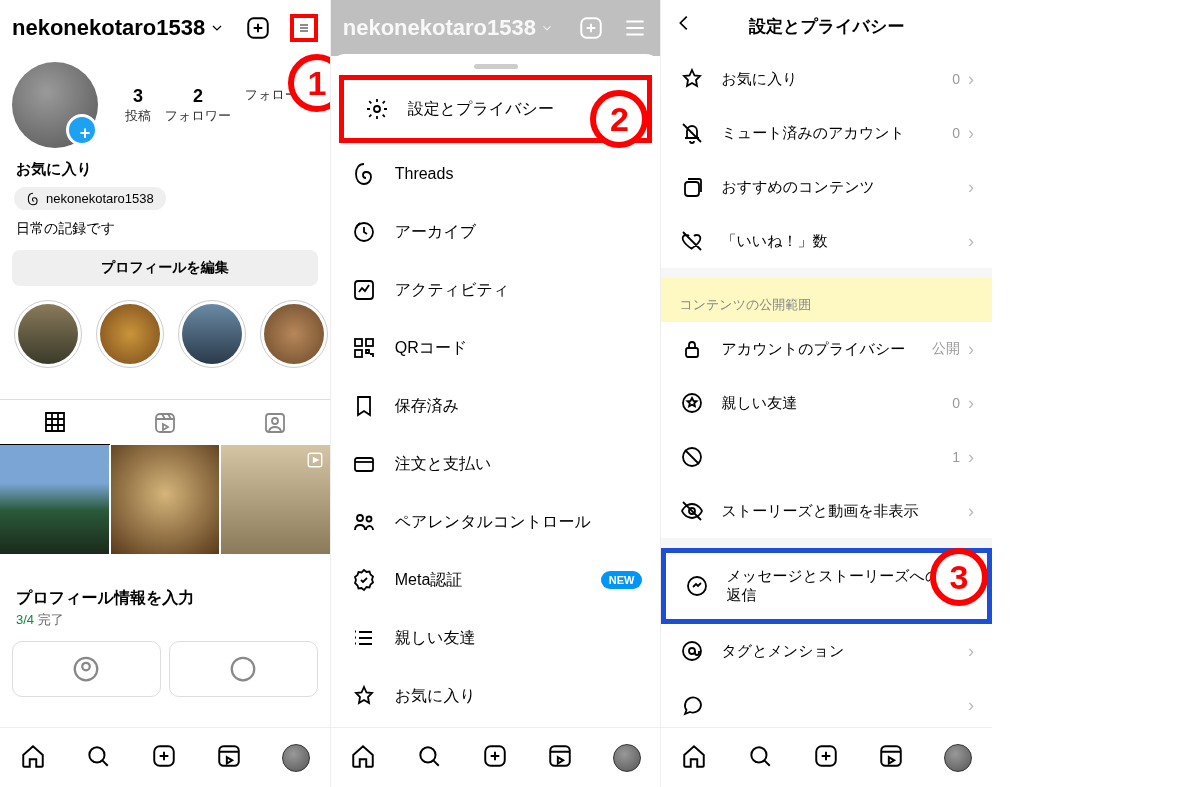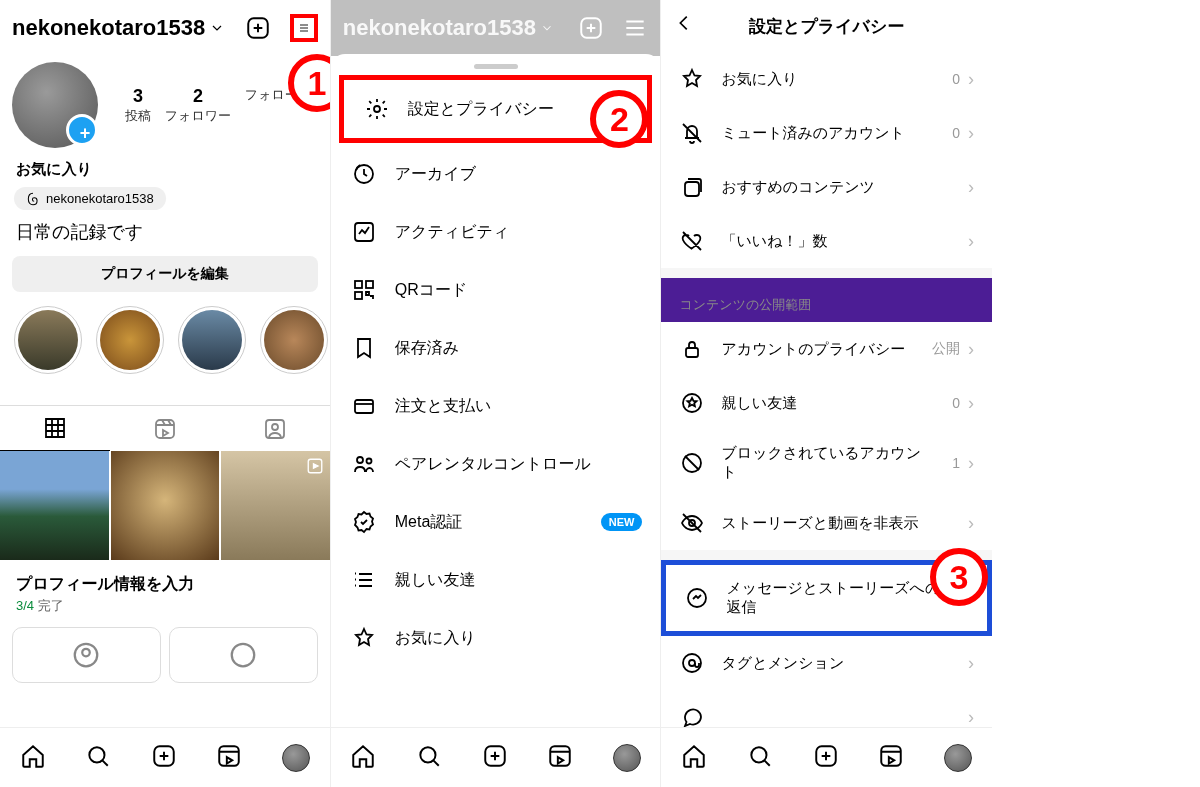--- a/index.html
+++ b/index.html
@@ -19,42 +19,42 @@
   .avatar-lg { width: 86px; height: 86px; border-radius: 50%; background: radial-gradient(circle at 40% 35%, #9a9a9a, #555); position: relative; margin-right: 20px; flex-shrink:0; }
   .avatar-lg::after { content:""; position:absolute; bottom:2px; right:0; width:26px; height:26px; background:#1da1f2; border:3px solid #fff; border-radius:50%; }
   .avatar-plus { position:absolute; bottom:4px; right:2px; color:#fff; font-size:18px; font-weight:bold; z-index:2; line-height:22px; width:22px; text-align:center; }
   .stats { display: flex; flex: 1; justify-content: space-around; }
   .stat { text-align: center; }
   .stat-num { font-size: 18px; font-weight: 600; }
   .stat-label { font-size: 13px; color: #333; }
 
   .p1-name { font-size: 15px; font-weight: 600; padding: 2px 16px; }
   .threads-pill { display: inline-flex; align-items:center; gap:6px; background: #efefef; border-radius: 14px; padding: 4px 12px; margin: 6px 14px; font-size: 13px; }
-  .p1-bio { font-size: 18px; padding: 4px 16px 12px; }
+  .p1-bio { font-size: 14px; padding: 4px 16px 12px; }
 
   .p1-btns { display: flex; padding: 0 12px 14px; }
   .p1-btn { flex: 1; background: #efefef; border-radius: 8px; padding: 9px 0; text-align: center; font-size: 14px; font-weight: 600; }
 
   .highlights { display: flex; gap: 14px; padding: 0 14px 10px; overflow:hidden; align-items:flex-start; }
   .hl { width: 68px; flex-shrink:0; }
   .hl-ring { width: 68px; height: 68px; border-radius: 50%; border: 1.5px solid #ccc; padding: 3px; }
   .hl-img { width: 100%; height: 100%; border-radius: 50%; }
   .hl-new { width:68px; height:68px; border-radius:50%; border:1.5px solid #222; display:flex; align-items:center; justify-content:center; font-size:30px; }
   .hl-label { font-size:12px; text-align:center; margin-top:4px; }
 
   .p1-tabs { display: flex; border-top: 1px solid #ddd; }
   .p1-tab { flex: 1; display: flex; align-items: center; justify-content: center; padding: 10px 0; }
   .p1-tab.active { border-bottom: 1.5px solid #000; }
 
   .p1-grid { display: grid; grid-template-columns: 1fr 1fr 1fr; gap: 2px; }
   .p1-cell { aspect-ratio: 1; position:relative; }
   .reel-badge { position:absolute; top:6px; right:6px; color:#fff; }
 
   .p1-info { padding: 14px 16px 4px; }
-  .p1-info-title { font-size: 16px; font-weight: 700; }
+  .p1-info-title { font-size: 16px; font-weight: 700; margin-top: 20px; }
   .p1-info-sub { font-size: 13px; color: #0a8c3c; margin-top: 2px; }
   .p1-cards { display:flex; gap:8px; padding: 8px 12px; }
   .p1-card { flex:1; height:56px; border:1px solid #ddd; border-radius:10px; display:flex; align-items:center; justify-content:center; }
 
   
   .p2-dimhdr { height: 56px; background: rgba(0,0,0,0.25); display:flex; align-items:center; padding:0 12px; justify-content:space-between; }
   .p2-dimhdr .uname { color:#fff; font-size:22px; font-weight:700; opacity:0.9; display:flex; align-items:center; gap:4px;}
   .p2-sheet { background:#fff; border-radius: 14px 14px 0 0; margin-top:-2px; height: calc(100% - 54px - 60px); overflow:hidden; }
   .sheet-handle { width:44px; height:5px; background:#ccc; border-radius:3px; margin: 10px auto 6px; }
   .menu-item { display:flex; align-items:center; gap:18px; padding: 16px 20px; font-size:16px; position:relative; }
@@ -62,21 +62,21 @@
   .menu-icon { width:26px; height:26px; display:flex; align-items:center; justify-content:center; flex-shrink:0; }
   .red-box-2 { border: 5px solid #ff0000; margin: 2px 8px; }
 
   
   .p3-header { display:flex; align-items:center; justify-content:center; height:52px; position:relative; }
   .p3-back { position:absolute; left:12px; font-size:22px; }
   .p3-title { font-size:17px; font-weight:700; }
   .p3-body { height: calc(100% - 52px - 60px); overflow:hidden; }
   .set-item { display:flex; align-items:center; padding: 14px 18px; gap:16px; font-size:15px; }
   .set-item .trail { margin-left:auto; display:flex; align-items:center; gap:8px; color:#999; font-size:14px; }
-  .section-hdr { font-size:13px; color:#888; padding: 18px 18px 8px; background:#4c1d95; }
+  .section-hdr { font-size:13px; color:#888; padding: 18px 18px 8px; background:#fef9c3; }
   .divider-space { height:10px; background:#f6f6f6; }
   .red-box-3 { border: 5px solid #1d4ed8; }
 
   
   .bottom-nav { position:absolute; bottom:0; left:0; right:0; height:60px; display:flex; justify-content:space-around; align-items:center; border-top:1px solid #eee; background:#fff; }
   .nav-avatar { width:28px; height:28px; border-radius:50%; background: radial-gradient(circle at 40% 35%, #999, #555); border:1px solid #333; }
 
   
   .callout { position:absolute; width:58px; height:58px; border:6px solid #ff0000; border-radius:50%; display:flex; align-items:center; justify-content:center; font-size:34px; font-weight:800; color:#ff0000; background: #fff; z-index:10; }
 
@@ -268,20 +268,28 @@
               <svg width="24" height="24" viewBox="0 0 24 24">
                 <circle cx="12" cy="12" r="3"></circle>
                 <path d="M12 2v3M12 19v3M4.2 4.2l2.1 2.1M17.7 17.7l2.1 2.1M2 12h3M19 12h3M4.2 19.8l2.1-2.1M17.7 6.3l2.1-2.1"></path>
               </svg>
             </span>
             <span>設定とプライバシー</span>
           </div>
           <div class="menu-item">
             <span class="menu-icon">
               <svg width="24" height="24" viewBox="0 0 24 24">
+                <path d="M12 2C7 2 4 6 4 12s3 10 8 10c4 0 7-3 7-7 0-3-2-5-5-5-2 0-3 1-3 3s1 3 3 3"></path>
+              </svg>
+            </span>
+            <span>Threads</span>
+          </div>
+          <div class="menu-item">
+            <span class="menu-icon">
+              <svg width="24" height="24" viewBox="0 0 24 24">
                 <circle cx="12" cy="12" r="9"></circle>
                 <path d="M12 7v5l3 2M8 3a10 10 0 00-4 5"></path>
               </svg>
             </span>
             <span>アーカイブ</span>
           </div>
           <div class="menu-item">
             <span class="menu-icon">
               <svg width="24" height="24" viewBox="0 0 24 24">
                 <rect x="3" y="3" width="18" height="18" rx="3"></rect>
@@ -465,21 +473,20 @@
               <span class="chev">›</span>
             </span>
           </div>
           <div class="set-item">
             <span class="menu-icon">
               <svg width="24" height="24" viewBox="0 0 24 24">
                 <circle cx="12" cy="12" r="9"></circle>
                 <path d="M5 5l14 14"></path>
               </svg>
             </span>
-            <span>ブロックされているアカウント</span>
             <span class="trail">
               <span>1</span>
               <span class="chev">›</span>
             </span>
           </div>
           <div class="set-item">
             <span class="menu-icon">
               <svg width="24" height="24" viewBox="0 0 24 24">
                 <path d="M2 12s3-7 10-7 10 7 10 7-3 7-10 7S2 12 2 12z"></path>
                 <circle cx="12" cy="12" r="3"></circle>

